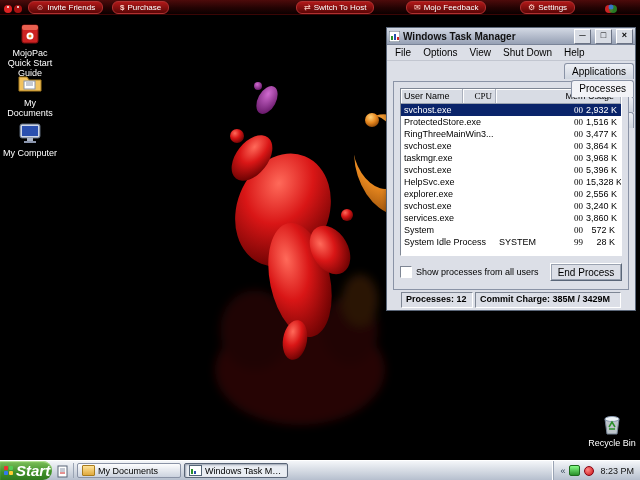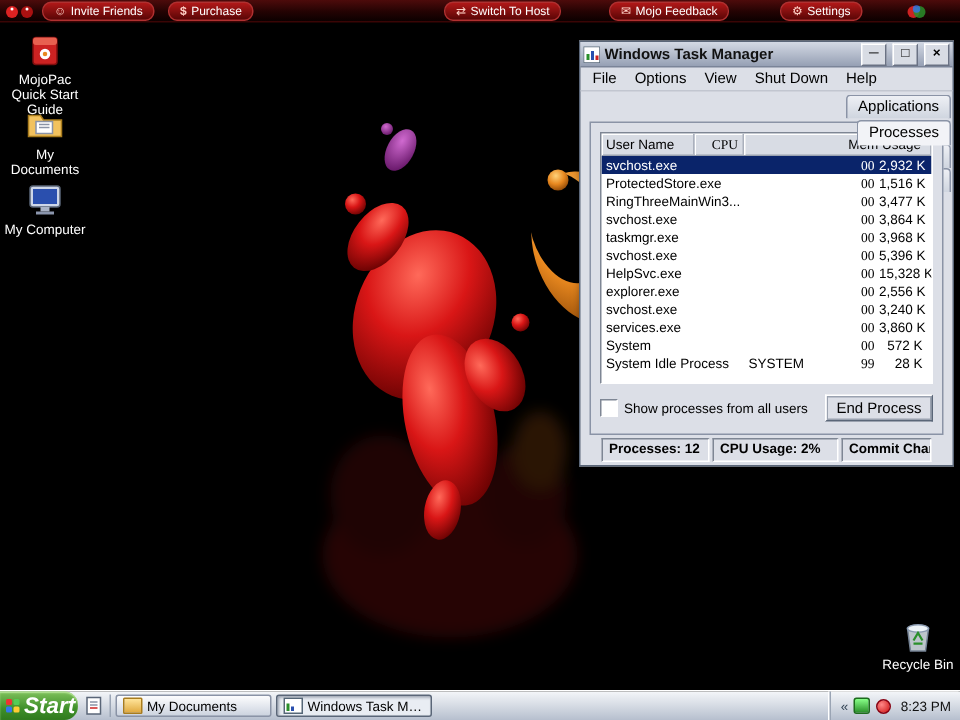--- a/index.html
+++ b/index.html
@@ -357,21 +357,20 @@
       <div class="ctrls">
         <span class="chk">
           <span class="box"></span>
           <span>Show processes from all users</span>
         </span>
         <button class="endp">End Process</button>
       </div>
     </div>
     <div class="sbar">
       <span class="sp w1">Processes: 12</span>
-      <span class="sp w2">CPU Usage: 2%</span>
       <span class="sp grow">Commit Charge: 385M / 3429M</span>
     </div>
   </div>
 
   <div id="taskbar">
     <div class="start">
       <span class="flag">
           <i class="f1"></i>
           <i class="f2"></i>
           <i class="f3"></i>

